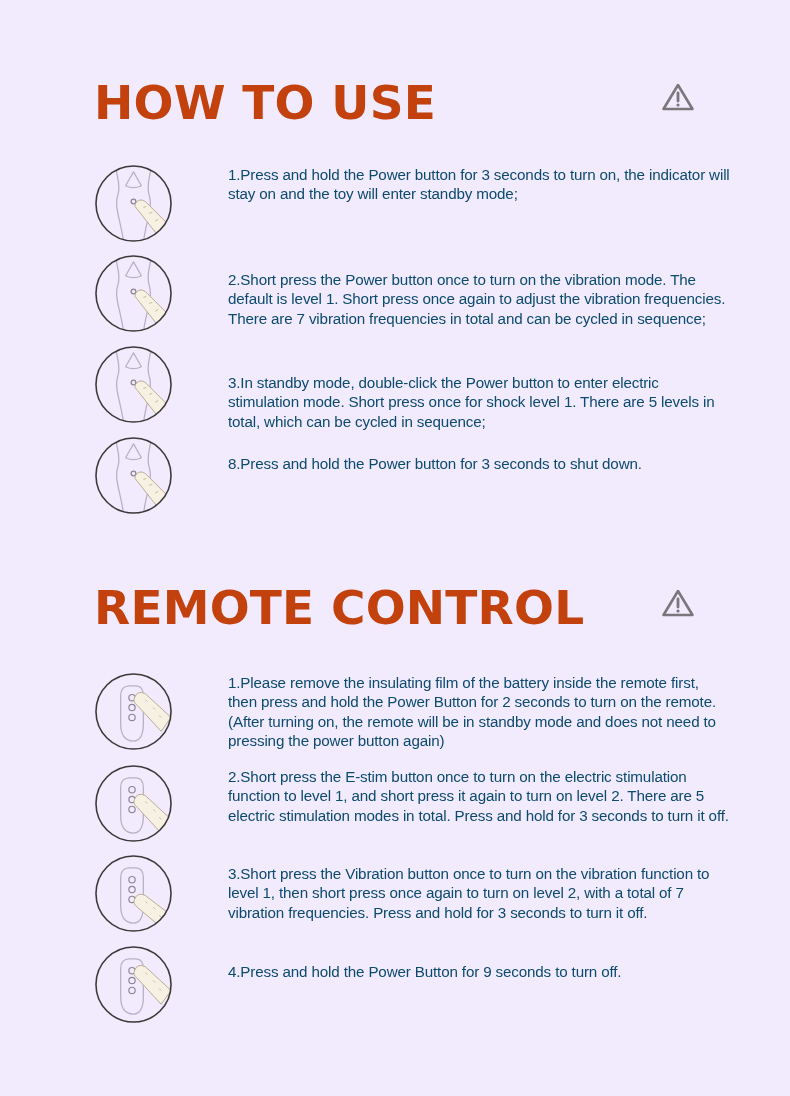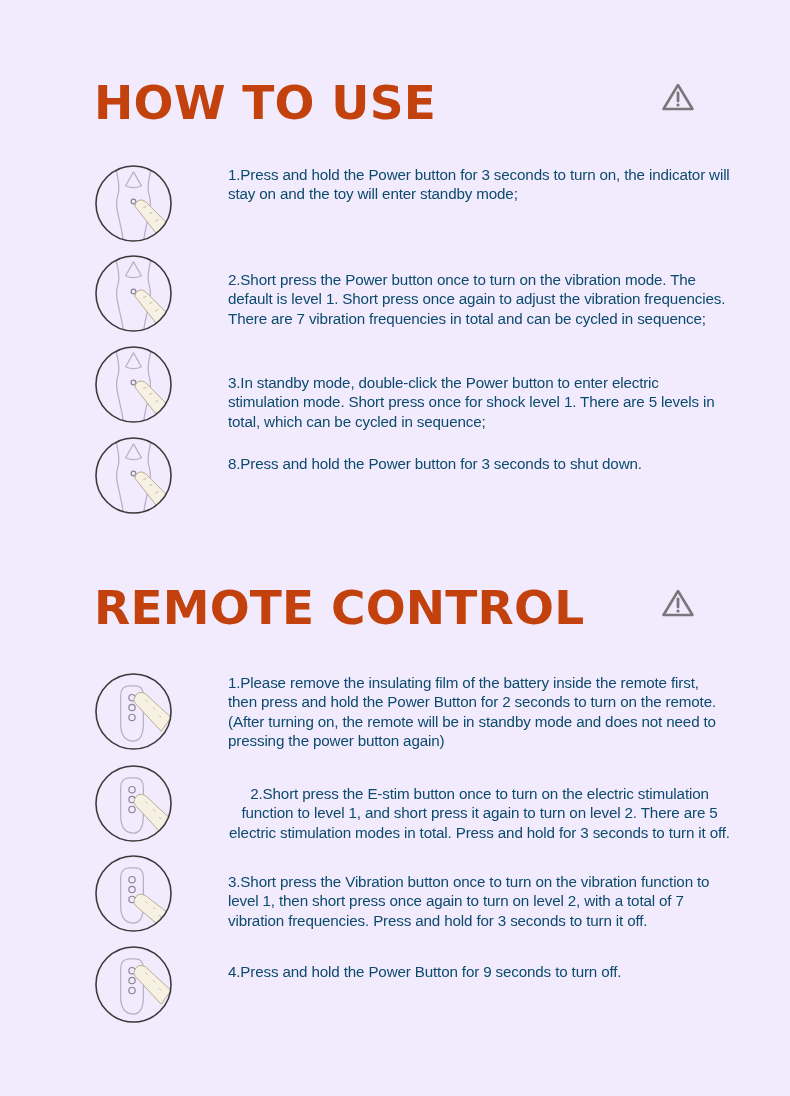--- a/index.html
+++ b/index.html
@@ -188,41 +188,41 @@
         <clipPath id="r2">
           <circle cx="40" cy="40" r="38"></circle>
         </clipPath>
       </defs>
     <g clip-path="url(#r2)">
       <path d="M41 36 Q44 28 52 32 L78 56 L68 70 L44 44 Q39 40 41 36 Z" fill="#f7f1e4" stroke="#b8ab90" stroke-width="1"></path>
       <path d="M52 38 l2 2 M60 46 l2 2 M66 54 l2 2" stroke="#b8ab90" stroke-width="0.8"></path>
     </g>
     <circle cx="40" cy="40" r="38" fill="none" stroke="#3a3a3a" stroke-width="1.6"></circle>
   </svg>
-  <p class="step-text" style="top:20px;text-align:center;">2.Short press the E-stim button once to turn on the electric stimulation function to level 1, and short press it again to turn on level 2. There are 5 electric stimulation modes in total. Press and hold for 3 seconds to turn it off.</p>
+  <p class="step-text" style="top:3px;">2.Short press the E-stim button once to turn on the electric stimulation function to level 1, and short press it again to turn on level 2. There are 5 electric stimulation modes in total. Press and hold for 3 seconds to turn it off.</p>
 </div>
 
 <div class="step" style="top:854px;">
   <svg class="step-icon" viewBox="0 0 80 80">
     <path d="M36 14 Q27 14 27 24 L27 52 Q27 70 40 70 Q50 70 50 52 L50 24 Q50 14 42 14 Z" fill="none" stroke="#b8b0c6" stroke-width="1.3"></path>
     <circle cx="38.5" cy="26" r="3.2" fill="none" stroke="#8d8698" stroke-width="1.2"></circle>
     <circle cx="38.5" cy="36" r="3.2" fill="none" stroke="#8d8698" stroke-width="1.2"></circle>
     <circle cx="38.5" cy="46" r="3.2" fill="none" stroke="#8d8698" stroke-width="1.2"></circle>
     <defs>
         <clipPath id="r3">
           <circle cx="40" cy="40" r="38"></circle>
         </clipPath>
       </defs>
     <g clip-path="url(#r3)">
       <path d="M41 46 Q44 38 52 42 L78 62 L70 76 L44 54 Q39 50 41 46 Z" fill="#f7f1e4" stroke="#b8ab90" stroke-width="1"></path>
       <path d="M52 48 l2 2 M60 54 l2 2 M66 62 l2 2" stroke="#b8ab90" stroke-width="0.8"></path>
     </g>
     <circle cx="40" cy="40" r="38" fill="none" stroke="#3a3a3a" stroke-width="1.6"></circle>
   </svg>
-  <p class="step-text" style="top:18px;">3.Short press the Vibration button once to turn on the vibration function to level 1, then short press once again to turn on level 2, with a total of 7 vibration frequencies. Press and hold for 3 seconds to turn it off.</p>
+  <p class="step-text" style="top:10px;">3.Short press the Vibration button once to turn on the vibration function to level 1, then short press once again to turn on level 2, with a total of 7 vibration frequencies. Press and hold for 3 seconds to turn it off.</p>
 </div>
 
 <div class="step" style="top:945px;">
   <svg class="step-icon" viewBox="0 0 80 80">
     <path d="M36 14 Q27 14 27 24 L27 52 Q27 70 40 70 Q50 70 50 52 L50 24 Q50 14 42 14 Z" fill="none" stroke="#b8b0c6" stroke-width="1.3"></path>
     <circle cx="38.5" cy="26" r="3.2" fill="none" stroke="#8d8698" stroke-width="1.2"></circle>
     <circle cx="38.5" cy="36" r="3.2" fill="none" stroke="#8d8698" stroke-width="1.2"></circle>
     <circle cx="38.5" cy="46" r="3.2" fill="none" stroke="#8d8698" stroke-width="1.2"></circle>
     <defs>
         <clipPath id="r4">

